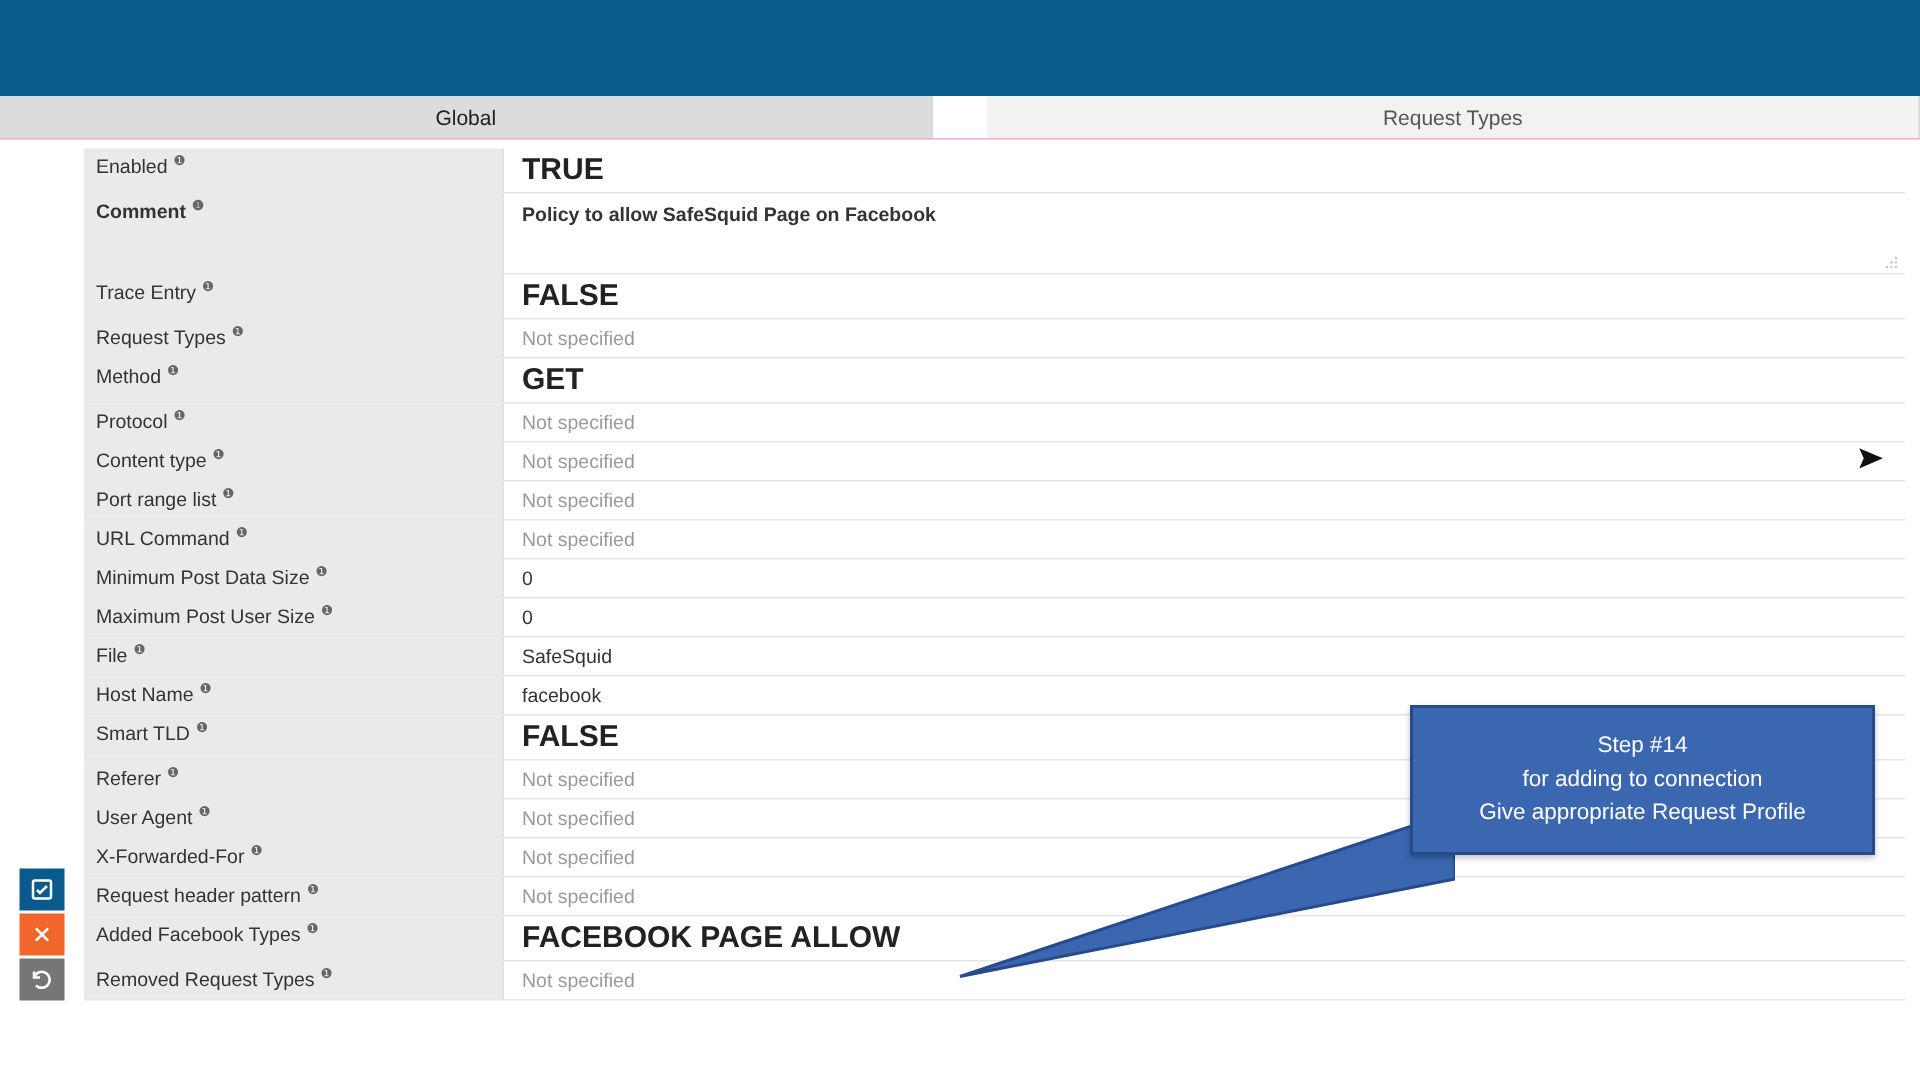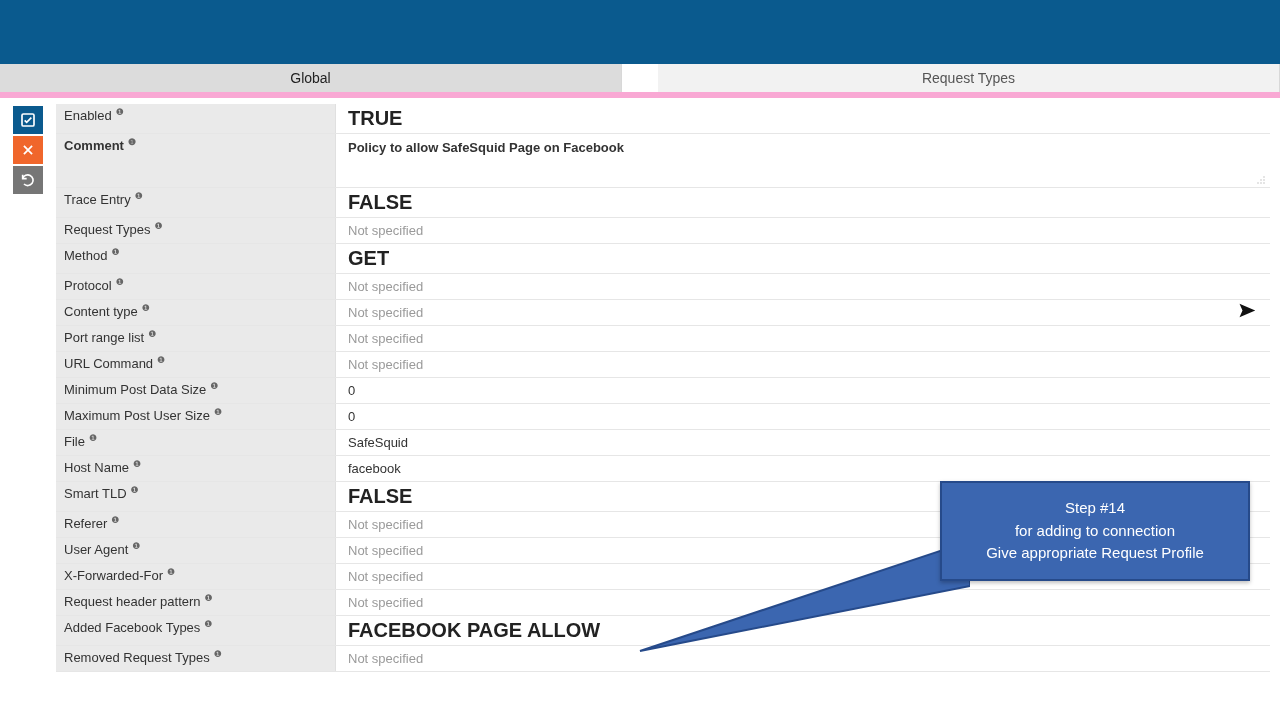--- a/index.html
+++ b/index.html
@@ -11,40 +11,40 @@
     width: 1280px;
     height: 720px;
     overflow: hidden;
   }
   .top-band {
     height: 64px;
     background: #0a5a8e;
   }
   .tabs {
     display: flex;
-    border-bottom: 6px solid #f9a8d4;
+    border-bottom: 1px solid #f9a8d4;
     gap: 36px;
   }
   .tab {
     flex: 1;
     text-align: center;
     padding: 6px 0;
     font-size: 14px;
     color: #555;
     background: #f2f2f2;
     border-right: 1px solid #d8d8d8;
     cursor: pointer;
   }
   .tab.active {
     background: #dcdcdc;
     color: #222;
   }
   .content-wrap {
     display: flex;
-    align-items: flex-start;
+    align-items: flex-end;
     padding-top: 6px;
   }
   .side-actions {
     width: 56px;
     display: flex;
     flex-direction: column;
     align-items: center;
     padding-top: 2px;
     gap: 2px;
   }
@@ -118,21 +118,21 @@
     right: 14px;
     top: 50%;
     transform: translateY(-50%);
     color: #111;
     font-size: 17px;
   }
   
   .callout {
     position: absolute;
     right: 30px;
-    top: 481px;
+    top: 470px;
     width: 310px;
     height: 100px;
     background: #3b66b0;
     border: 2px solid #264a8a;
     color: #fff;
     text-align: center;
     padding: 14px 10px;
     font-size: 15px;
     line-height: 1.5;
     box-shadow: 0 2px 4px rgba(0,0,0,0.25);

